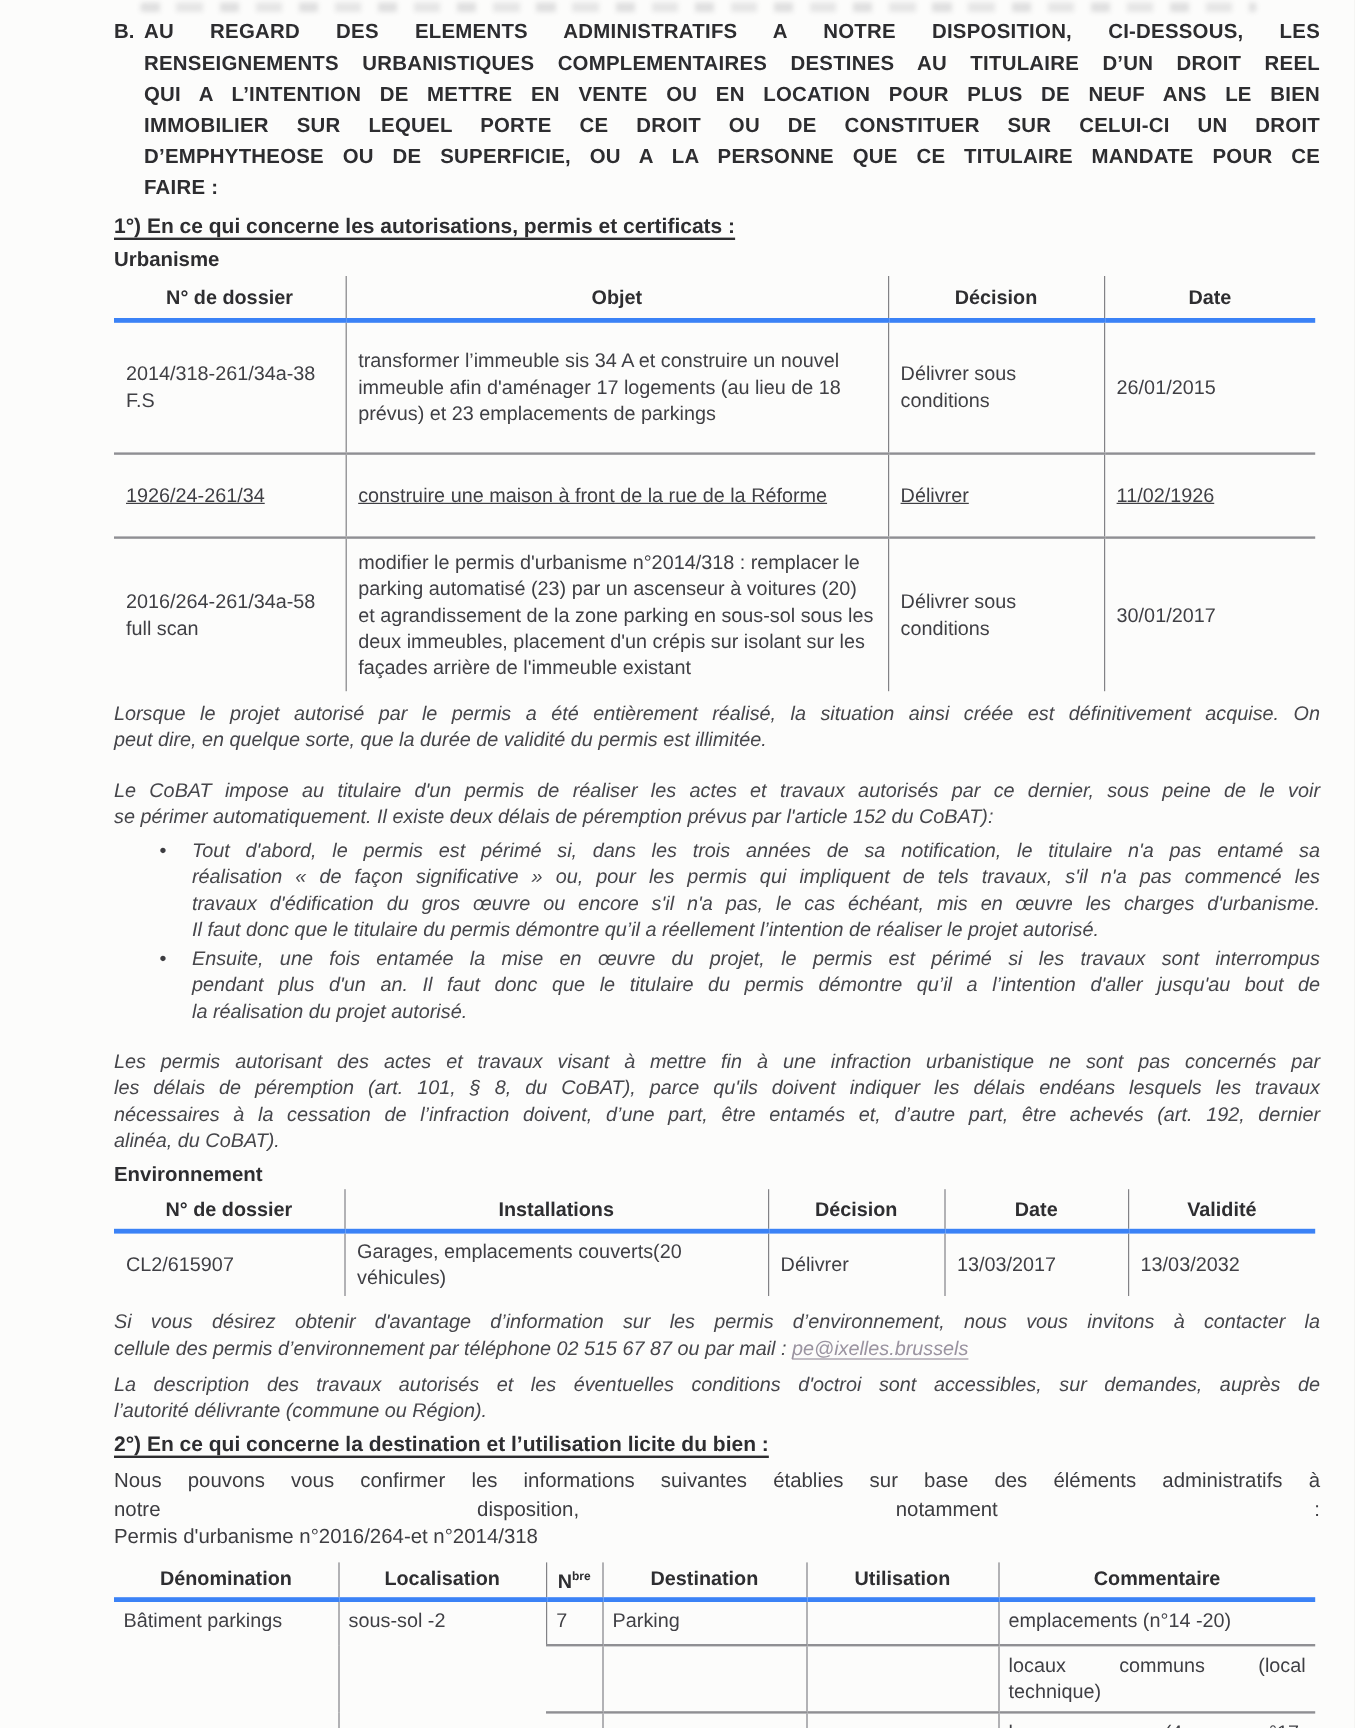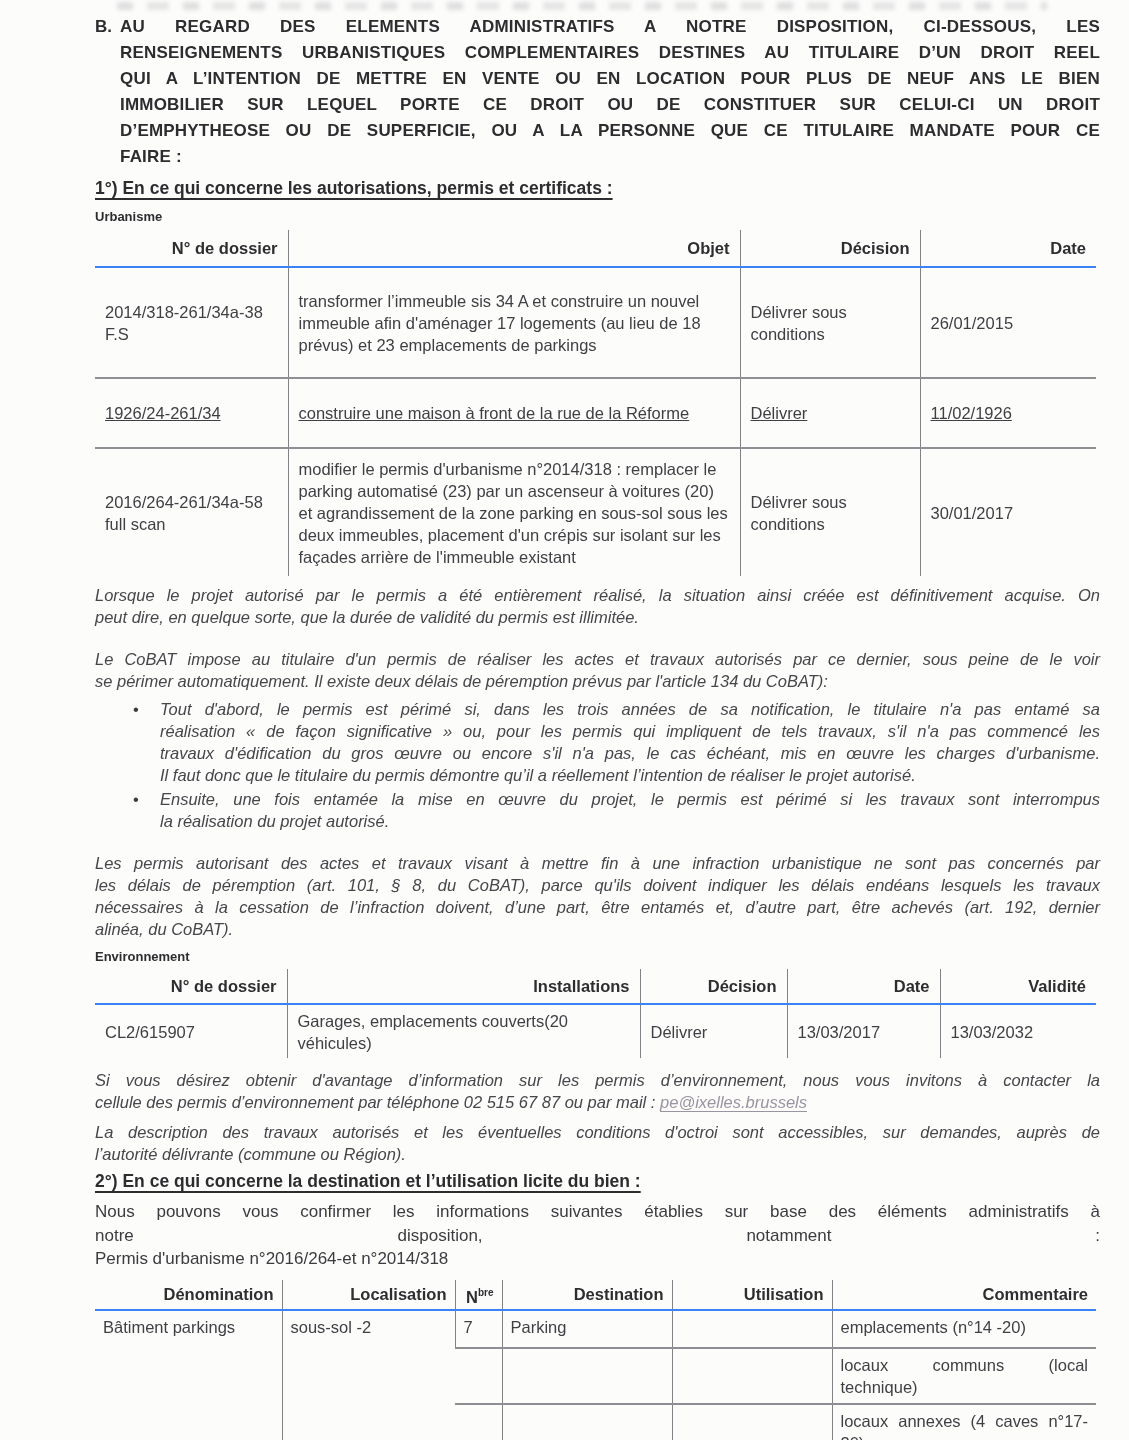--- a/index.html
+++ b/index.html
@@ -26,26 +26,26 @@
   .secB-label{flex:0 0 25px;font-weight:700;font-size:17px;line-height:26px;}
   .secB-body{flex:1;font-weight:700;font-size:17px;line-height:26px;letter-spacing:.2px;}
   .jline{text-align:justify;text-align-last:justify;}
   .jlast{text-align:left;}
   
   .h-sec{
     margin-top:8px;font-weight:700;font-size:17.5px;color:#2d2d30;
     text-decoration:underline;text-decoration-thickness:2px;text-underline-offset:4px;
     line-height:22px;
   }
-  .h-sub{margin-top:8px;font-weight:700;font-size:13px;color:#2d2d30;line-height:20px;}
+  .h-sub{margin-top:8px;font-weight:700;font-size:17px;color:#2d2d30;line-height:20px;}
   
   table.tbl{border-collapse:collapse;table-layout:fixed;width:1001px;
     font-size:16.5px;line-height:22px;color:#3f3f44;}
-  .tbl th{font-weight:700;color:#2e2e31;text-align:right;vertical-align:middle;
-    padding:4px 10px;border-bottom:2px solid #3b82f6;}
+  .tbl th{font-weight:700;color:#2e2e31;text-align:center;vertical-align:middle;
+    padding:4px 10px;border-bottom:4px solid #3b82f6;}
   .tbl td{vertical-align:middle;padding:4px 10px;}
   .tbl th+th,.tbl td+td{border-left:1px solid #828286;}
   .tbl-urb tr.hr{height:37px;}
   .tbl-urb tr.r1{height:111px;}
   .tbl-urb tr.r2{height:70px;text-decoration:underline;}
   .tbl-urb tr.r3{height:128px;}
   .tbl-urb tr.r1 td,.tbl-urb tr.r2 td{border-bottom:2px solid #8f8f93;}
   .tbl-env{margin-top:2px;}
   .tbl-env tr.hr{height:35px;}
   .tbl-env tr.r1{height:54px;}
@@ -128,32 +128,33 @@
     </tr>
   </tbody>
     </table>
 
   <div class="ip mt7">
     <div class="jline">Lorsque le projet autorisé par le permis a été entièrement réalisé, la situation ainsi créée est définitivement acquise. On</div>
     <div class="jlast">peut dire, en quelque sorte, que la durée de validité du permis est illimitée.</div>
   </div>
   <div class="ip mt8">
     <div class="jline">Le CoBAT impose au titulaire d'un permis de réaliser les actes et travaux autorisés par ce dernier, sous peine de le voir</div>
-    <div class="jlast">se périmer automatiquement. Il existe deux délais de péremption prévus par l'article 134 du CoBAT):</div>
+    <div class="jlast">se périmer automatiquement. Il existe deux délais de péremption prévus par l'article 152 du CoBAT):</div>
   </div>
 
   <div class="bullets">
     <div class="bullet">
       <div class="jline">Tout d'abord, le permis est périmé si, dans les trois années de sa notification, le titulaire n'a pas entamé sa</div>
       <div class="jline">réalisation « de façon significative » ou, pour les permis qui impliquent de tels travaux, s'il n'a pas commencé les</div>
       <div class="jline">travaux d'édification du gros œuvre ou encore s'il n'a pas, le cas échéant, mis en œuvre les charges d'urbanisme.</div>
       <div class="jlast">Il faut donc que le titulaire du permis démontre qu’il a réellement l’intention de réaliser le projet autorisé.</div>
     </div>
     <div class="bullet">
       <div class="jline">Ensuite, une fois entamée la mise en œuvre du projet, le permis est périmé si les travaux sont interrompus</div>
+      <div class="jline">pendant plus d'un an. Il faut donc que le titulaire du permis démontre qu’il a l’intention d'aller jusqu'au bout de</div>
       <div class="jlast">la réalisation du projet autorisé.</div>
     </div>
   </div>
 
   <div class="ip mt8">
     <div class="jline">Les permis autorisant des actes et travaux visant à mettre fin à une infraction urbanistique ne sont pas concernés par</div>
     <div class="jline">les délais de péremption (art. 101, § 8, du CoBAT), parce qu'ils doivent indiquer les délais endéans lesquels les travaux</div>
     <div class="jline">nécessaires à la cessation de l’infraction doivent, d’une part, être entamés et, d’autre part, être achevés (art. 192, dernier</div>
     <div class="jlast">alinéa, du CoBAT).</div>
   </div>

